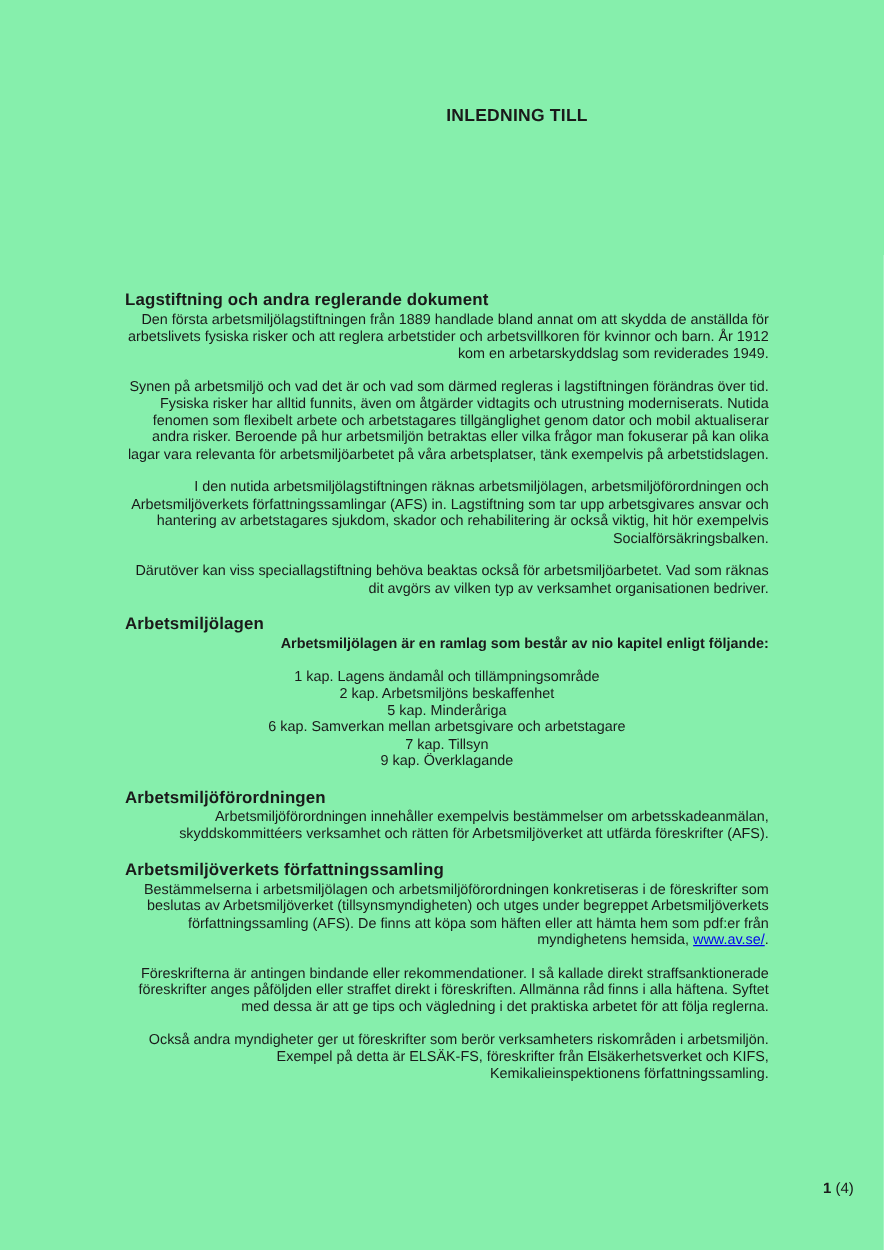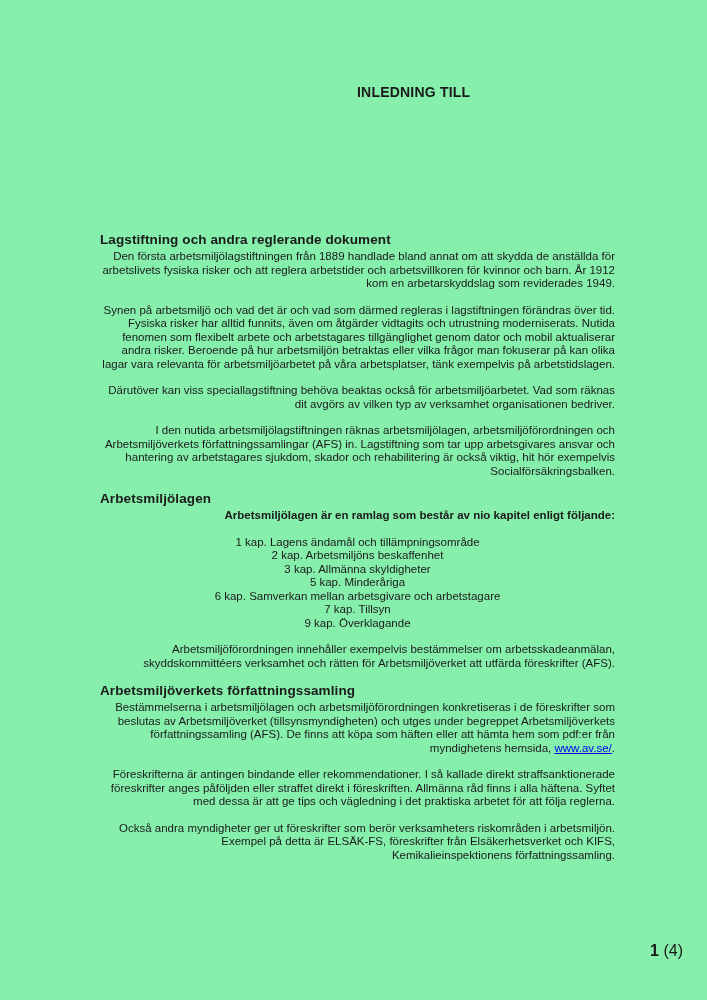--- a/index.html
+++ b/index.html
@@ -59,57 +59,57 @@
   }
   a.doc-link {
     color: #0000ee;
     text-decoration: underline;
     cursor: pointer;
   }
   .footer {
     position: absolute;
     right: 50px;
     top: 944px;
-    font-size: 16px;
+    font-size: 12px;
     line-height: 13px;
   }
   .footer .num {
     font-weight: bold;
   }
 </style>
 </head>
 <body>
 
 <div class="page">
 
   <div class="title-block">
     <div>INLEDNING TILL</div>
   </div>
 
   <div class="content">
 
     <h2 class="sec-heading">Lagstiftning och andra reglerande dokument</h2>
     <p>Den första arbetsmiljölagstiftningen från 1889 handlade bland annat om att skydda de anställda för arbetslivets fysiska risker och att reglera arbetstider och arbetsvillkoren för kvinnor och barn. År 1912 kom en arbetarskyddslag som reviderades 1949.</p>
     <p>Synen på arbetsmiljö och vad det är och vad som därmed regleras i lagstiftningen förändras över tid. Fysiska risker har alltid funnits, även om åtgärder vidtagits och utrustning moderniserats. Nutida fenomen som flexibelt arbete och arbetstagares tillgänglighet genom dator och mobil aktualiserar andra risker. Beroende på hur arbetsmiljön betraktas eller vilka frågor man fokuserar på kan olika lagar vara relevanta för arbetsmiljöarbetet på våra arbetsplatser, tänk exempelvis på arbetstidslagen.</p>
+    <p>I den nutida arbetsmiljölagstiftningen räknas arbetsmiljölagen, arbetsmiljöförordningen och Arbetsmiljöverkets författningssamlingar (AFS) in. Lagstiftning som tar upp arbetsgivares ansvar och hantering av arbetstagares sjukdom, skador och rehabilitering är också viktig, hit hör exempelvis Socialförsäkringsbalken.</p>
     <p>Därutöver kan viss speciallagstiftning behöva beaktas också för arbetsmiljöarbetet. Vad som räknas dit avgörs av vilken typ av verksamhet organisationen bedriver.</p>
-    <p>I den nutida arbetsmiljölagstiftningen räknas arbetsmiljölagen, arbetsmiljöförordningen och Arbetsmiljöverkets författningssamlingar (AFS) in. Lagstiftning som tar upp arbetsgivares ansvar och hantering av arbetstagares sjukdom, skador och rehabilitering är också viktig, hit hör exempelvis Socialförsäkringsbalken.</p>
 
     <h2 class="sec-heading sec-gap">Arbetsmiljölagen</h2>
     <p style="margin-bottom:0;font-weight:bold;">Arbetsmiljölagen är en ramlag som består av nio kapitel enligt följande:</p>
 
     <div class="chapter-list">
       <div>1 kap. Lagens ändamål och tillämpningsområde</div>
       <div>2 kap. Arbetsmiljöns beskaffenhet</div>
-      <div>3 kap. Allmänna skyldigheter</div>
       <div>5 kap. Minderåriga</div>
       <div>6 kap. Samverkan mellan arbetsgivare och arbetstagare</div>
       <div>7 kap. Tillsyn</div>
       <div>9 kap. Överklagande</div>
     </div>
 
+    <h2 class="sec-heading sec-gap">Arbetsmiljöförordningen</h2>
     <p>Arbetsmiljöförordningen innehåller exempelvis bestämmelser om arbetsskadeanmälan, skyddskommittéers verksamhet och rätten för Arbetsmiljöverket att utfärda föreskrifter (AFS).</p>
 
     <h2 class="sec-heading sec-gap">Arbetsmiljöverkets författningssamling</h2>
     <p><span>Bestämmelserna i arbetsmiljölagen och arbetsmiljöförordningen konkretiseras i de föreskrifter som beslutas av Arbetsmiljöverket (tillsynsmyndigheten) och utges under begreppet Arbetsmiljöverkets författningssamling (AFS). De finns att köpa som häften eller att hämta hem som pdf:er från myndighetens hemsida, </span><a class="doc-link" href="#">www.av.se/</a><span>.</span></p>
     <p>Föreskrifterna är antingen bindande eller rekommendationer. I så kallade direkt straffsanktionerade föreskrifter anges påföljden eller straffet direkt i föreskriften. Allmänna råd finns i alla häftena. Syftet med dessa är att ge tips och vägledning i det praktiska arbetet för att följa reglerna.</p>
     <p>Också andra myndigheter ger ut föreskrifter som berör verksamheters riskområden i arbetsmiljön. Exempel på detta är ELSÄK-FS, föreskrifter från Elsäkerhetsverket och KIFS, Kemikalieinspektionens författningssamling.</p>
 
   </div>
 
   <div class="footer">

